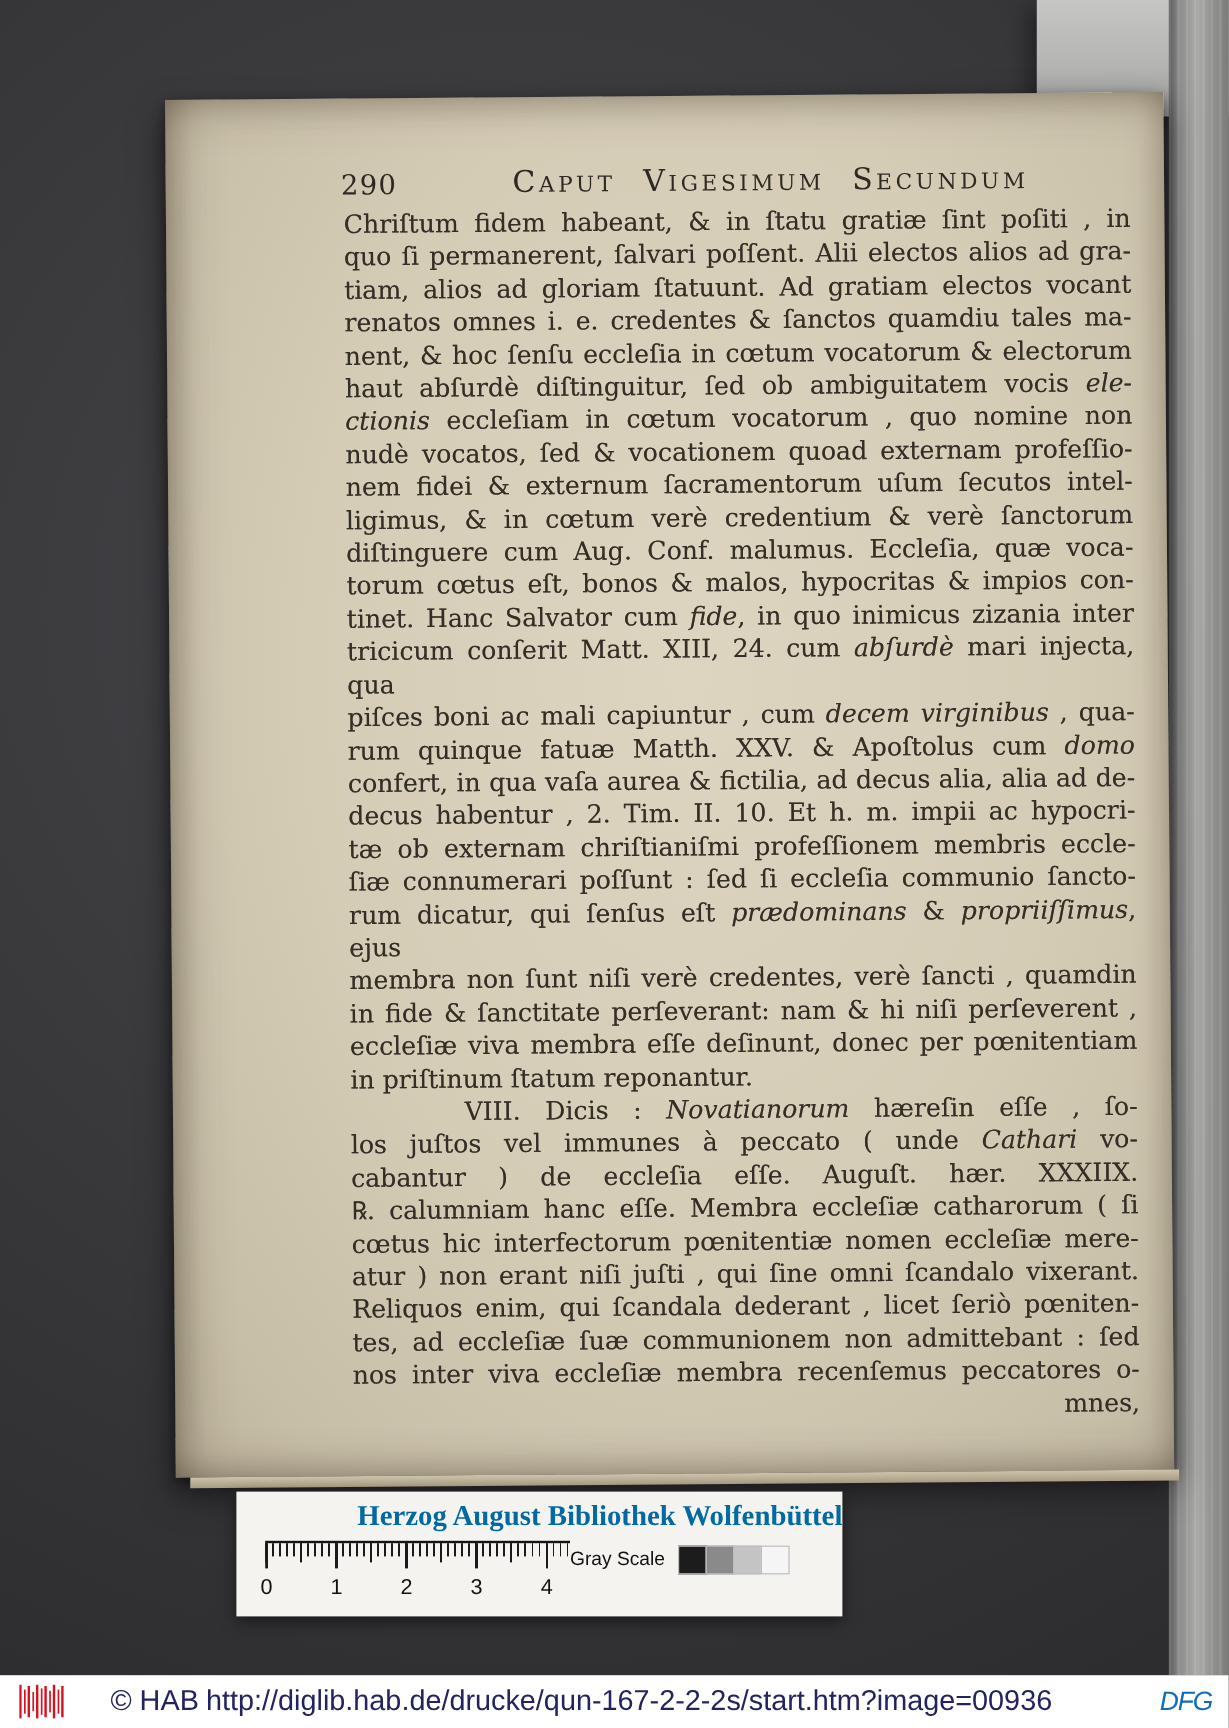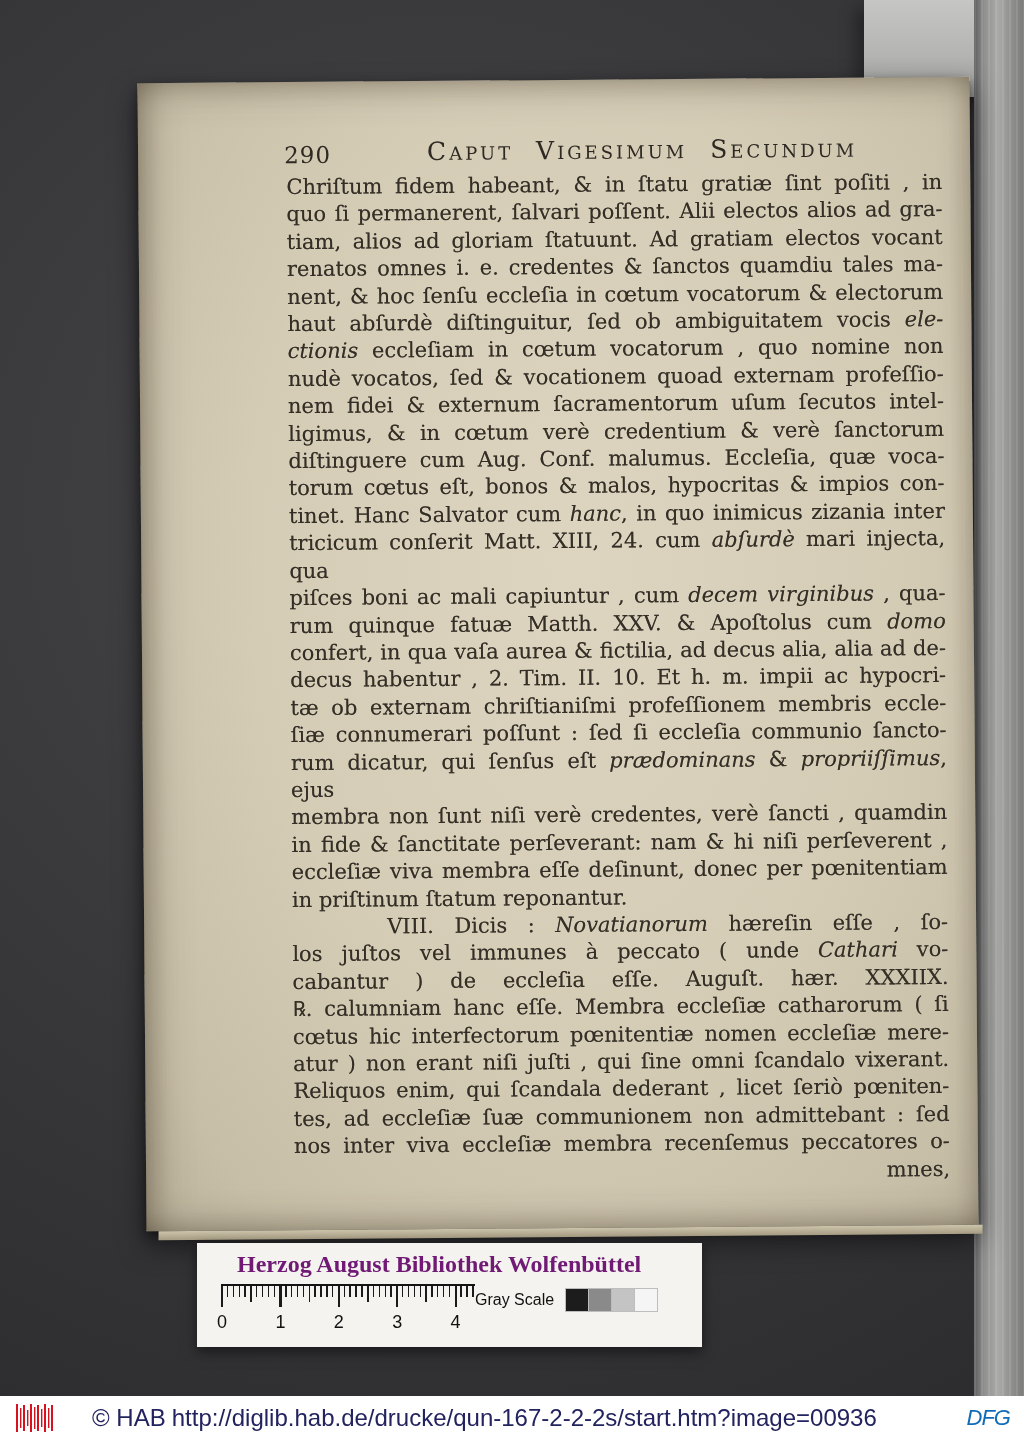--- a/index.html
+++ b/index.html
@@ -56,22 +56,22 @@
   .tline.right { text-align:right; text-align-last:right; }
   .it { font-style:italic; }
 
   
   .ruler-card {
     position:absolute; left:197px; top:1243px; width:505px; height:104px;
     background:#f4f3ef; box-shadow:0 5px 12px rgba(0,0,0,.5);
     font-family:"Liberation Sans", sans-serif;
   }
   .card-title {
-    margin-top:8px; text-align:left;
-    font-family:"Liberation Serif", serif; font-weight:700; font-size:24px; color:#701a75;margin-left:40px;
+    margin-top:8px; text-align:right;
+    font-family:"Liberation Serif", serif; font-weight:700; font-size:24px; color:#0369a1;
   }
   .card-row { position:relative; height:62px; }
   .ruler { position:absolute; left:24px; top:6px; width:254px; height:52px; border-top:2px solid #141414; }
   .tick-layer { position:absolute; top:0; left:0; width:100%; }
   .tick-mm   { height:11px; background:repeating-linear-gradient(90deg,#1a1a1a 0 1.4px, transparent 1.4px 5.84px); }
   .tick-half { height:16px; background:repeating-linear-gradient(90deg,#1a1a1a 0 1.6px, transparent 1.6px 29.2px); }
   .tick-cm   { height:21px; background:repeating-linear-gradient(90deg,#1a1a1a 0 2.2px, transparent 2.2px 58.4px); }
   .ruler-numbers { position:absolute; top:26px; left:0; width:100%; height:24px; }
   .ruler-numbers span {
     position:absolute; transform:translateX(-50%);
@@ -115,21 +115,21 @@
           <div class="tline"><span>tiam, alios ad gloriam ſtatuunt. Ad gratiam electos vocant</span></div>
           <div class="tline"><span>renatos omnes i. e. credentes &amp; ſanctos quamdiu tales ma-</span></div>
           <div class="tline"><span>nent, &amp; hoc ſenſu eccleſia in cœtum vocatorum &amp; electorum</span></div>
           <div class="tline"><span>haut abſurdè diſtinguitur, ſed ob ambiguitatem vocis </span><span class="it">ele-</span></div>
           <div class="tline"><span class="it">ctionis</span><span> eccleſiam in cœtum vocatorum , quo nomine non</span></div>
           <div class="tline"><span>nudè vocatos, ſed &amp; vocationem quoad externam profeſſio-</span></div>
           <div class="tline"><span>nem fidei &amp; externum ſacramentorum uſum ſecutos intel-</span></div>
           <div class="tline"><span>ligimus, &amp; in cœtum verè credentium &amp; verè ſanctorum</span></div>
           <div class="tline"><span>diſtinguere cum Aug. Conf. malumus. Eccleſia, quæ voca-</span></div>
           <div class="tline"><span>torum cœtus eſt, bonos &amp; malos, hypocritas &amp; impios con-</span></div>
-          <div class="tline"><span>tinet. Hanc Salvator cum </span><span class="it">hanc</span><span>, in quo inimicus zizania inter</span></div>
+          <div class="tline"><span>tinet. Hanc Salvator cum </span><span class="it">fide</span><span>, in quo inimicus zizania inter</span></div>
           <div class="tline"><span>tricicum conſerit Matt. XIII, 24. cum </span><span class="it">abſurdè</span><span> mari injecta, qua</span></div>
           <div class="tline"><span>piſces boni ac mali capiuntur , cum </span><span class="it">decem virginibus</span><span> , qua-</span></div>
           <div class="tline"><span>rum quinque fatuæ Matth. XXV. &amp; Apoſtolus cum </span><span class="it">domo</span></div>
           <div class="tline"><span>confert, in qua vaſa aurea &amp; fictilia, ad decus alia, alia ad de-</span></div>
           <div class="tline"><span>decus habentur , 2. Tim. II. 10. Et h. m. impii ac hypocri-</span></div>
           <div class="tline"><span>tæ ob externam chriſtianiſmi profeſſionem membris eccle-</span></div>
           <div class="tline"><span>ſiæ connumerari poſſunt : ſed ſi eccleſia communio ſancto-</span></div>
           <div class="tline"><span>rum dicatur, qui ſenſus eſt </span><span class="it">prædominans</span><span> &amp; </span><span class="it">propriiſſimus</span><span>, ejus</span></div>
           <div class="tline"><span>membra non ſunt niſi verè credentes, verè ſancti , quamdin</span></div>
           <div class="tline"><span>in fide &amp; ſanctitate perſeverant: nam &amp; hi niſi perſeverent ,</span></div>

